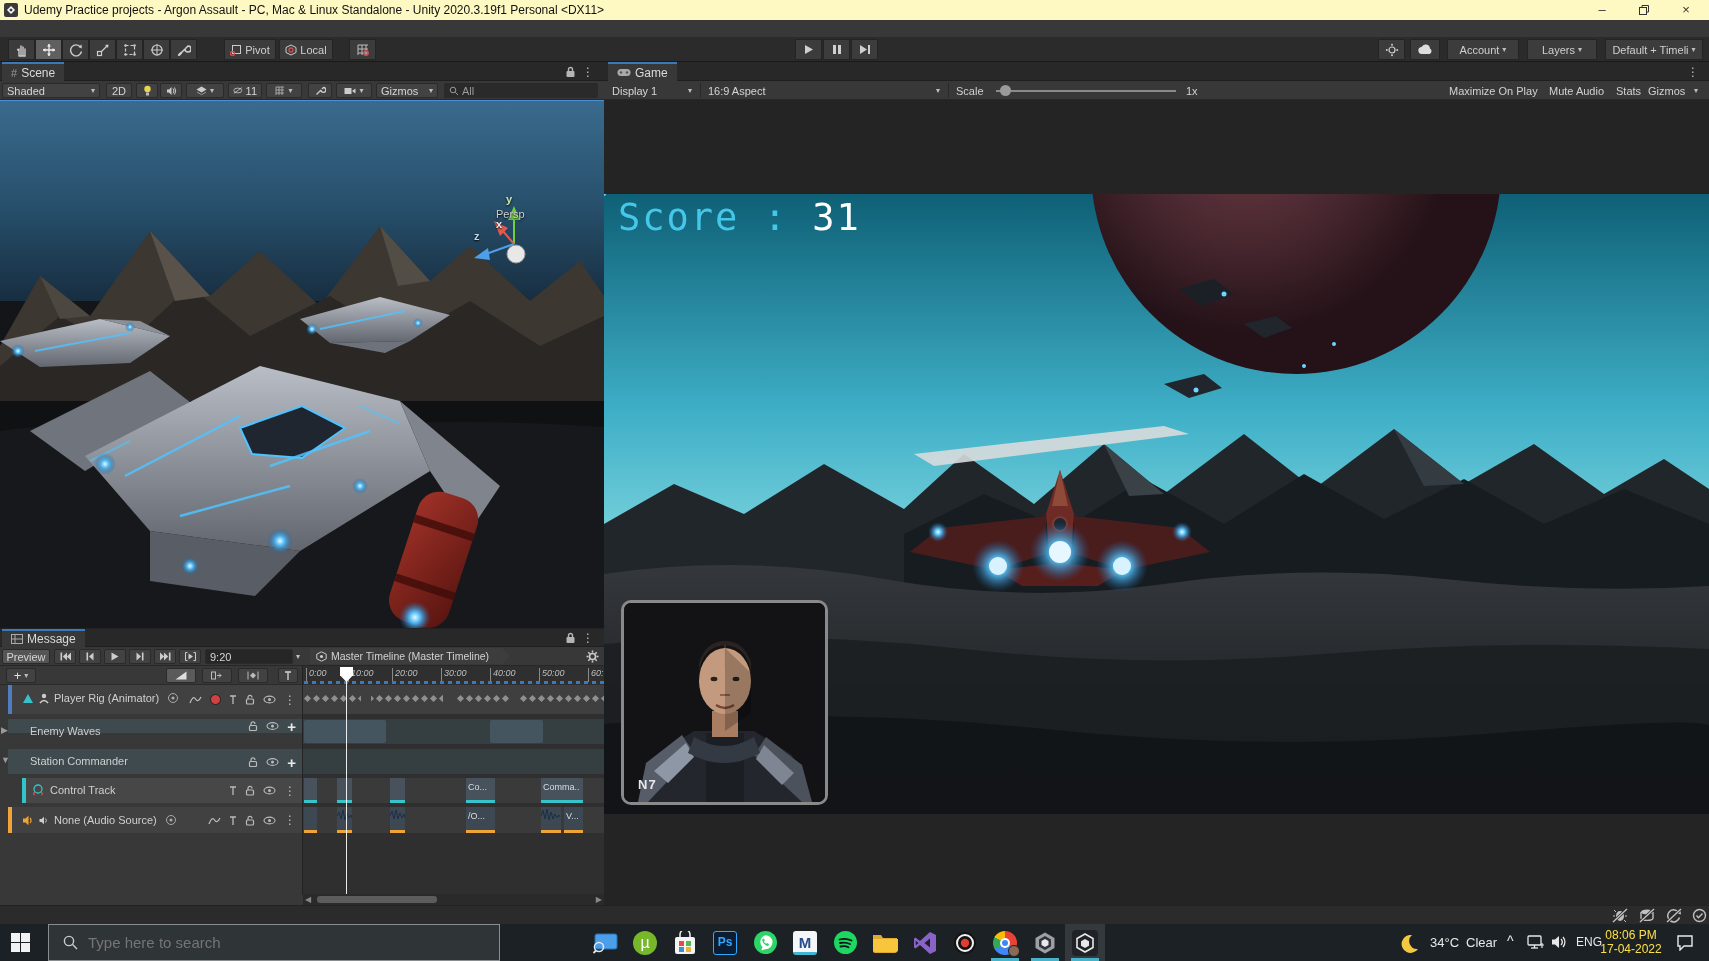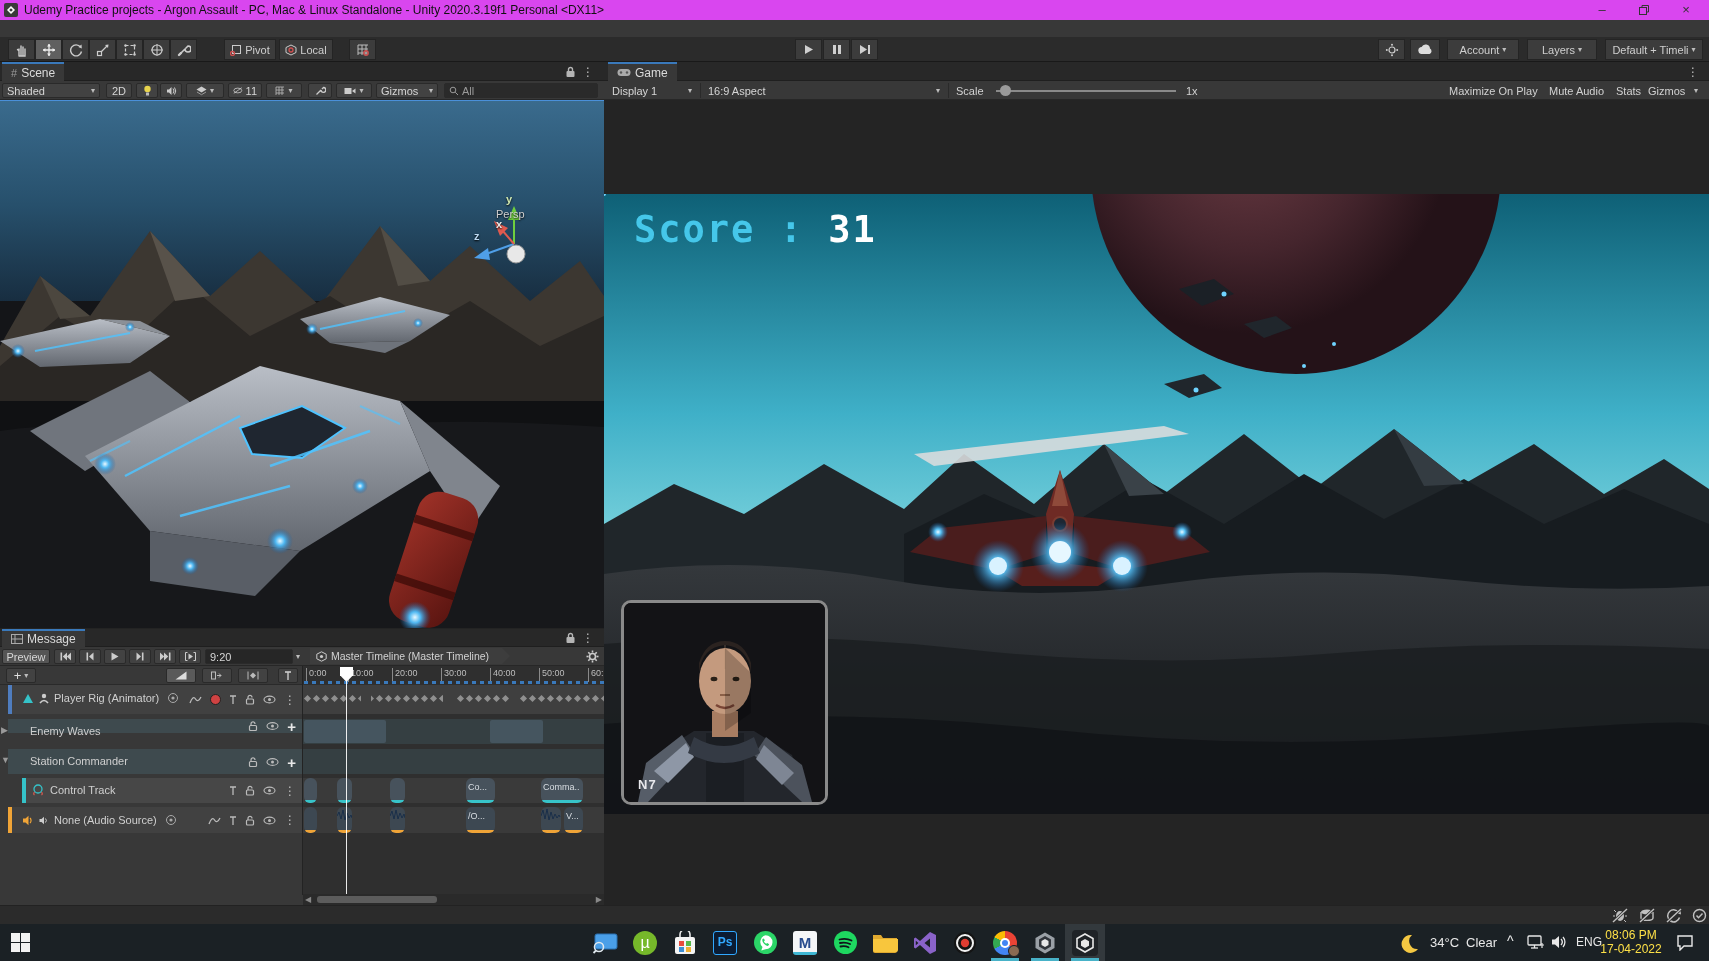--- a/index.html
+++ b/index.html
@@ -3,21 +3,21 @@
 <meta charset="utf-8">
 <style>
   * { box-sizing: border-box; margin: 0; padding: 0; }
   html,body { width:1709px; height:961px; overflow:hidden; background:#000; }
   body { font-family:"Liberation Sans","DejaVu Sans",sans-serif; -webkit-font-smoothing:antialiased; }
   #root { position:relative; width:1709px; height:961px; background:#383838; }
   .ab { position:absolute; }
   .txt { color:#d2d2d2; font-size:11px; white-space:nowrap; }
 
   
-  #titlebar { left:0; top:0; width:1709px; height:20px; background:#d946ef; color:#111; font-size:12px; }
+  #titlebar { left:0; top:0; width:1709px; height:20px; background:#fef9c3; color:#111; font-size:12px; }
   #titlebar .apptitle { position:absolute; left:24px; top:3px; }
   .winctl { position:absolute; top:2px; width:30px; height:16px; text-align:center; color:#333; font-size:13px; line-height:15px; }
   #menubar { left:0; top:20px; width:1709px; height:17px; background:#ffffff; display:flex; align-items:center; padding-left:8px; gap:19px; }
   #menubar span { color:#111; font-size:12px; cursor:default; }
 
   
   #toolbar { left:0; top:37px; width:1709px; height:25px; background:#2b2b2b; border-bottom:1px solid #191919; }
   .tbtn { position:absolute; top:2px; height:21px; background:#3c3c3c; border:1px solid #242424; display:flex; align-items:center; justify-content:center; gap:3px; color:#cfcfcf; font-size:11px;text-align:center; }
   .tbtn.active { background:#606060; }
   .tool { width:27px; }
@@ -34,34 +34,34 @@
   
   #scene-panel { left:0; top:62px; width:604px; height:566px; background:#383838; }
   #scene-viewport { left:0; top:38px; width:604px; height:528px; background:#101418; overflow:hidden; border-top:1px solid #4a90d9; }
   .axis-label { position:absolute; color:#e8e8e8; font-size:11px; font-weight:bold; text-shadow:0 1px 2px #000; }
   #persp-label { position:absolute; left:496px; top:68px; color:#cfcfcf; font-size:11px; text-shadow:0 1px 2px #000;margin-top:39px; }
 
   
   #game-panel { left:604px; top:62px; width:1105px; height:843px; background:#383838; }
   #game-viewport { left:0; top:38px; width:1105px; height:805px; background:#242424; overflow:hidden; }
   #game-render { position:absolute; left:0; top:94px; width:1105px; height:620px; }
-  #score { position:absolute; left:30px; top:96px; font-size:37px; font-weight:bold; letter-spacing:2px; font-family:"DejaVu Sans Mono","Liberation Mono",monospace;margin-top:12px; }
+  #score { position:absolute; left:14px; top:96px; font-size:37px; font-weight:normal; letter-spacing:2px; font-family:"DejaVu Sans Mono","Liberation Mono",monospace; }
   #score .lbl { color:#45c7ea; }
   #score .val { color:#ffffff; }
   #portrait { position:absolute; left:17px; top:500px; width:207px; height:205px; border:3px solid #8a8a8a; border-radius:10px; background:#121214; overflow:hidden; }
   #msgbox { position:absolute; left:218px; top:650px; width:154px; height:57px; background:#115a80; color:#eef4f8; font-size:16px; line-height:21px; padding:7px 0 0 10px; }
 
   
   #timeline-panel { left:0; top:628px; width:604px; height:277px; background:#383838; border-top:1px solid #232323; overflow:hidden; }
   .trk-head { position:absolute; left:8px; width:294px; color:#cfcfcf; font-size:11px; display:flex; align-items:center; }
   .trk-bar { position:absolute; left:0; top:0; bottom:0; width:4px; }
   .hicon { margin-left:6px; display:flex; align-items:center; }
   .rowbtns { position:absolute; right:6px; top:50%; transform:translateY(-50%); display:flex; align-items:center; gap:8px; }
-  .tick { position:absolute; top:39px; color:#bdbdbd; font-size:9px; border-left:1px solid #8a8a8a; padding-left:2px; height:14px; }
-  .clip { position:absolute; border-radius:6px; overflow:hidden; font-size:9px; color:#d8dde2; }
+  .tick { position:absolute; top:39px; color:#bdbdbd; font-size:9px; border-left:1px solid #8a8a8a; padding-left:2px; height:14px;font-style:italic; }
+  .clip { position:absolute; border-radius:0; overflow:hidden; font-size:9px; color:#d8dde2; }
   .clip .cap { position:absolute; left:2px; top:4px; }
   .underline-c { position:absolute; left:0; right:0; bottom:0; height:3px; background:#37c4ca; }
   .underline-o { position:absolute; left:0; right:0; bottom:0; height:3px; background:#f0a437; }
 
   
   #statusbar { left:0; top:905px; width:1709px; height:19px; background:#2b2b2b; border-top:1px solid #222; }
 
   
   #taskbar { left:0; top:924px; width:1709px; height:37px; background:#1b2125; display:flex; align-items:center; }
   #tb-search { position:absolute; left:48px; top:0; width:452px; height:37px; background:#2f3437; border:1px solid #8a8d8f; display:flex; align-items:center; gap:10px; padding-left:14px; }
@@ -875,20 +875,27 @@
 
   <div class="ab" id="taskbar">
     <div class="slot" style="left:0">
       <svg class="ic" width="19" height="19" viewBox="0 0 19 19">
           <rect x="0" y="0" width="9" height="9" fill="#f2f2f2"></rect>
           <rect x="10" y="0" width="9" height="9" fill="#f2f2f2"></rect>
           <rect x="0" y="10" width="9" height="9" fill="#f2f2f2"></rect>
           <rect x="10" y="10" width="9" height="9" fill="#f2f2f2"></rect>
         </svg>
     </div>
+    <div id="tb-search">
+      <svg class="ic" width="15" height="15" viewBox="0 0 15 15">
+          <circle cx="6" cy="6" r="4.6" fill="none" stroke="#c9cccd" stroke-width="1.4"></circle>
+          <line x1="9.6" y1="9.6" x2="14" y2="14" stroke="#c9cccd" stroke-width="1.4"></line>
+        </svg>
+      <input placeholder="Type here to search" style="">
+    </div>
 
     <div class="slot" style="left:585px">
         <svg class="ic" width="26" height="22" viewBox="0 0 26 22">
           <rect x="3" y="2" width="22" height="15" rx="2" fill="#4a9fe8"></rect>
           <rect x="3" y="2" width="22" height="15" rx="2" fill="none" stroke="#2b70b0"></rect>
           <circle cx="7" cy="15" r="4.5" fill="none" stroke="#dfe8ee" stroke-width="1.6"></circle>
           <line x1="4" y1="18.5" x2="1.5" y2="21" stroke="#dfe8ee" stroke-width="1.8"></line>
         </svg>
       </div>
     <div class="slot" style="left:625px">

